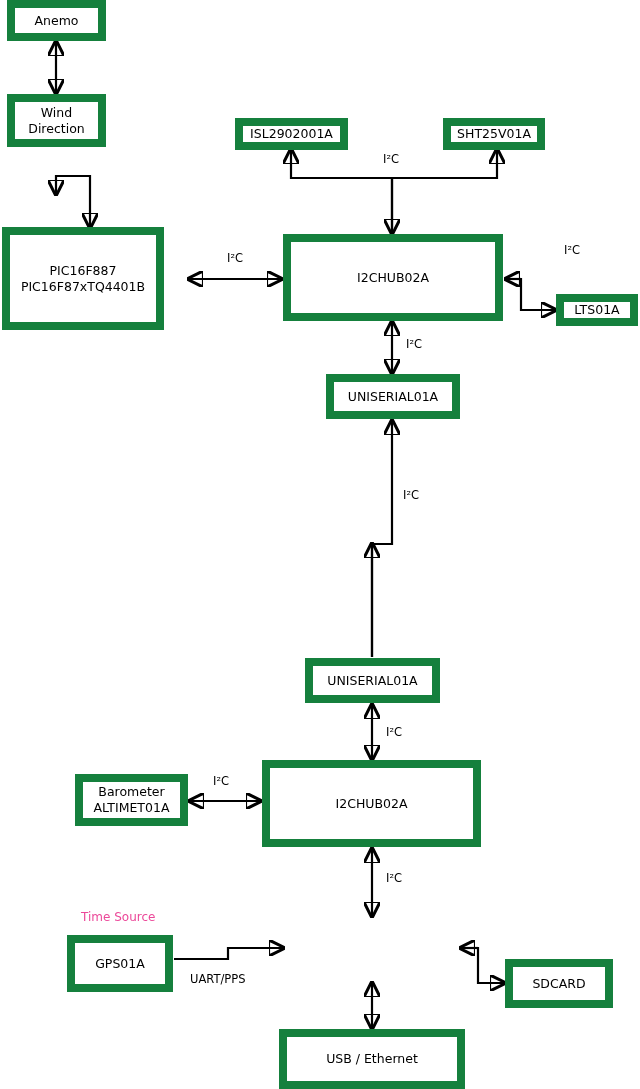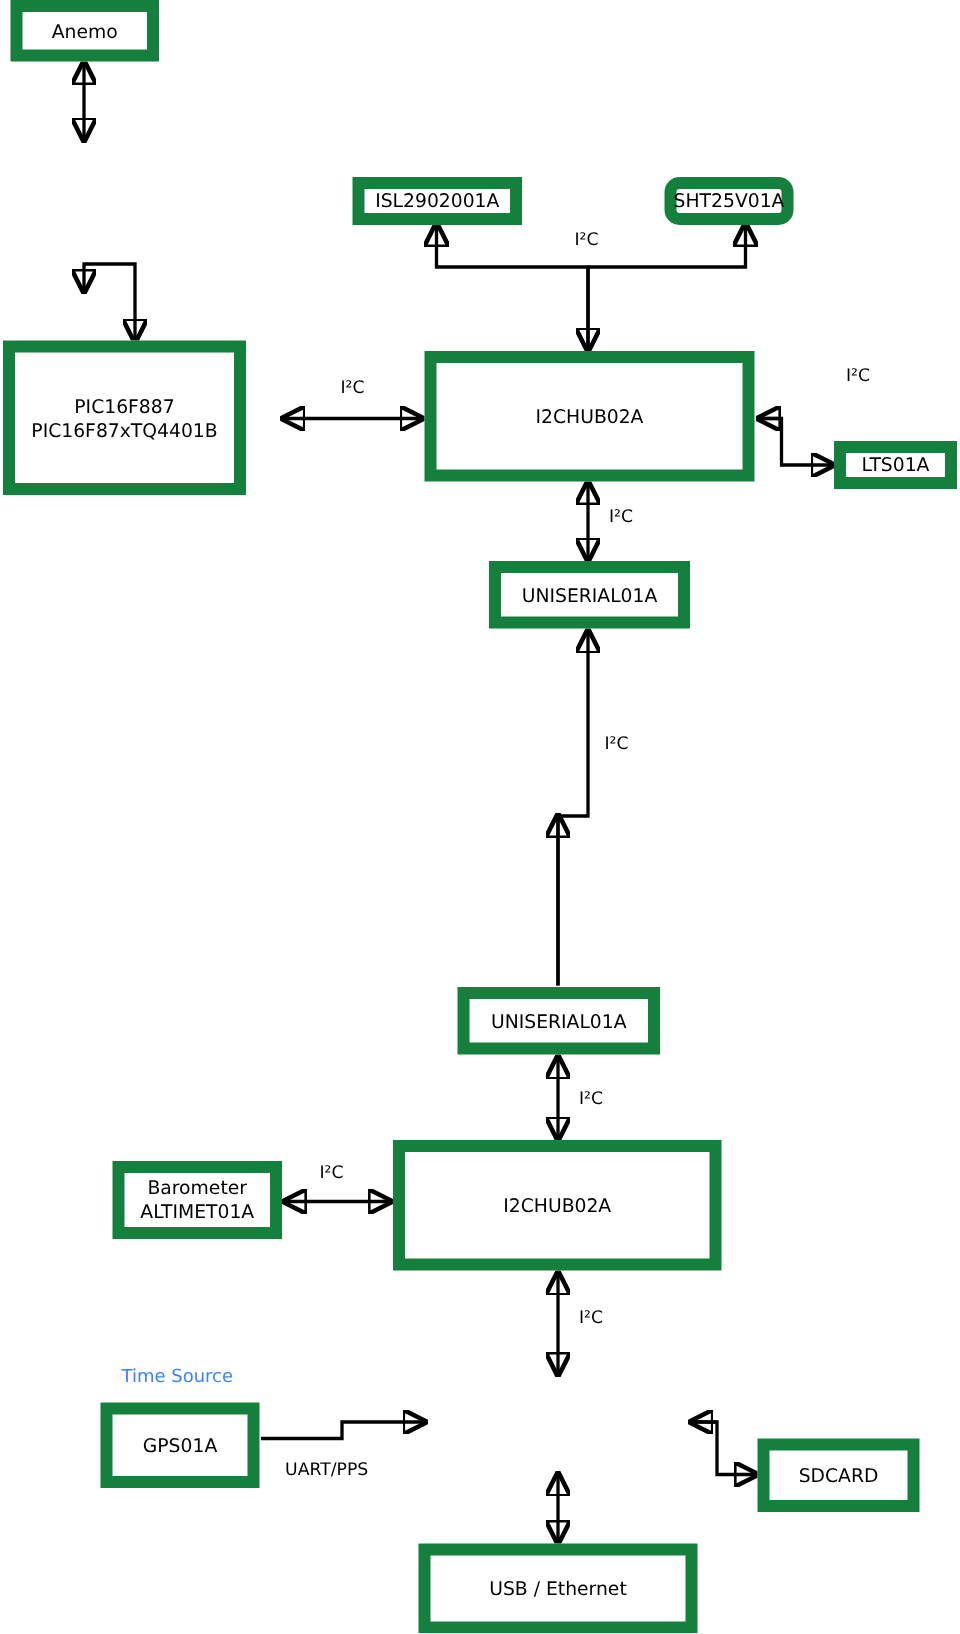--- a/index.html
+++ b/index.html
@@ -27,21 +27,21 @@
   }
   .edge-label{
     position:absolute;
     color:#000000;
     font-size:11.5px;
     white-space:nowrap;
     z-index:3;
   }
   .free-label{
     position:absolute;
-    color:#3b82f6;
+    color:#ec4899;
     font-size:12px;
     white-space:nowrap;
     z-index:3;
   }
   svg.wires{
     position:absolute;
     left:0;top:0;
     width:640px;height:1089px;
     z-index:1;
   }
@@ -90,27 +90,29 @@
     <path d="M 174 959 L 228 959 L 228 948 L 283 948" marker-end="url(#ah)"></path>
 
     <path d="M 461 948 L 478 948 L 478 983 L 504 983" marker-end="url(#ah)"></path>
     <path d="M 478 948 L 461 948" marker-end="url(#ah)"></path>
 
     <line x1="372" y1="983" x2="372" y2="1028" marker-end="url(#ah)" marker-start="url(#ah)"></line>
   </svg>
 
   <div class="box" style="left:7px;top:0px;width:99px;height:41px;">Anemo</div>
 
+  <div class="box" style="left:7px;top:94px;width:99px;height:53px;">Wind
+Direction</div>
 
   <div class="box" style="left:2px;top:227px;width:162px;height:103px;">PIC16F887
 PIC16F87xTQ4401B</div>
 
   <div class="box" style="left:235px;top:118px;width:113px;height:32px;">ISL2902001A</div>
 
-  <div class="box" style="left:443px;top:118px;width:86px;height:32px;border-radius:10px;">SHT25V01A</div>
+  <div class="box" style="left:443px;top:118px;width:102px;height:32px;">SHT25V01A</div>
 
   <div class="box" style="left:283px;top:234px;width:220px;height:87px;">I2CHUB02A</div>
 
   <div class="box" style="left:556px;top:294px;width:82px;height:32px;">LTS01A</div>
 
   <div class="box" style="left:326px;top:374px;width:134px;height:45px;">UNISERIAL01A</div>
 
   <div class="box" style="left:305px;top:658px;width:135px;height:45px;">UNISERIAL01A</div>
 
   <div class="box" style="left:262px;top:760px;width:219px;height:87px;">I2CHUB02A</div>

